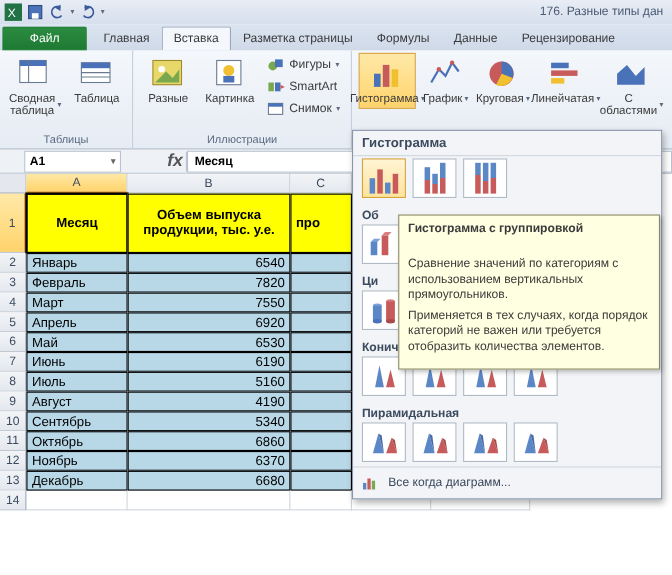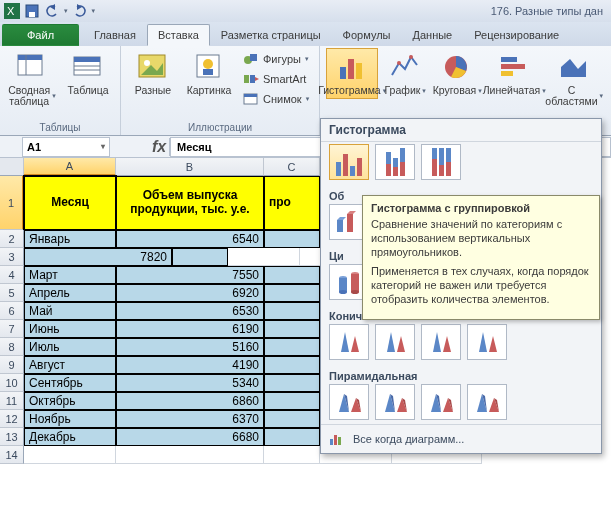--- a/index.html
+++ b/index.html
@@ -63,21 +63,21 @@
   .panel-label{font-size:11px; font-weight:bold; color:#3b4a5e; padding:4px 0 2px;}
   .thumbs{display:flex; gap:6px; flex-wrap:wrap;}
   .thumb{width:40px;height:36px;background:#fff;border:1px solid #b0b9c6; display:flex; align-items:flex-end; justify-content:center; gap:2px; padding:3px; cursor:pointer;}
   .thumb.hot{border:1px solid #d8a23a; background:linear-gradient(#fff4d4,#ffe39c);}
   .bar{width:5px; background:#5b87c7;}
   .bar.r{background:#c75b5b;}
   .panel-foot{border-top:1px solid #d0d6de; padding:6px 8px; display:flex; align-items:center; gap:8px; font-size:11px; color:#3b4a5e; cursor:pointer;}
 
   
   .tooltip { position:absolute; left:362px; top:195px; width:238px; background:#ffffe1; border:1px solid #8a8a6a; padding:6px 8px; font-size:11px; color:#3b3b3b; box-shadow:2px 2px 4px rgba(0,0,0,.25); z-index:60;}
-  .tooltip .tt-title{font-weight:bold; margin-bottom:4px;}
+  .tooltip .tt-title{font-weight:bold; margin-bottom:20px;}
   .tooltip p{margin-bottom:6px; line-height:1.25;}
 
   svg{display:block;}
 </style>
 </head>
 <body>
 
 <div class="title-bar">
   <div class="qat">
     <span class="ic">
@@ -312,20 +312,21 @@
       <div class="row">
    <div class="rh">2</div>
    <div class="cell cA data-cell" style="justify-content:flex-start">Январь</div>
    <div class="cell cB data-cell">6540</div>
    <div class="cell cC data-cell"></div>
    <div class="cell cD"></div>
    <div class="cell cE"></div>
       </div>
       <div class="row">
    <div class="rh">3</div>
+   <div class="cell cA data-cell" style="justify-content:flex-start">Февраль</div>
    <div class="cell cB data-cell">7820</div>
    <div class="cell cC data-cell"></div>
    <div class="cell cD"></div>
    <div class="cell cE"></div>
       </div>
       <div class="row">
    <div class="rh">4</div>
    <div class="cell cA data-cell" style="justify-content:flex-start">Март</div>
    <div class="cell cB data-cell">7550</div>
    <div class="cell cC data-cell"></div>

